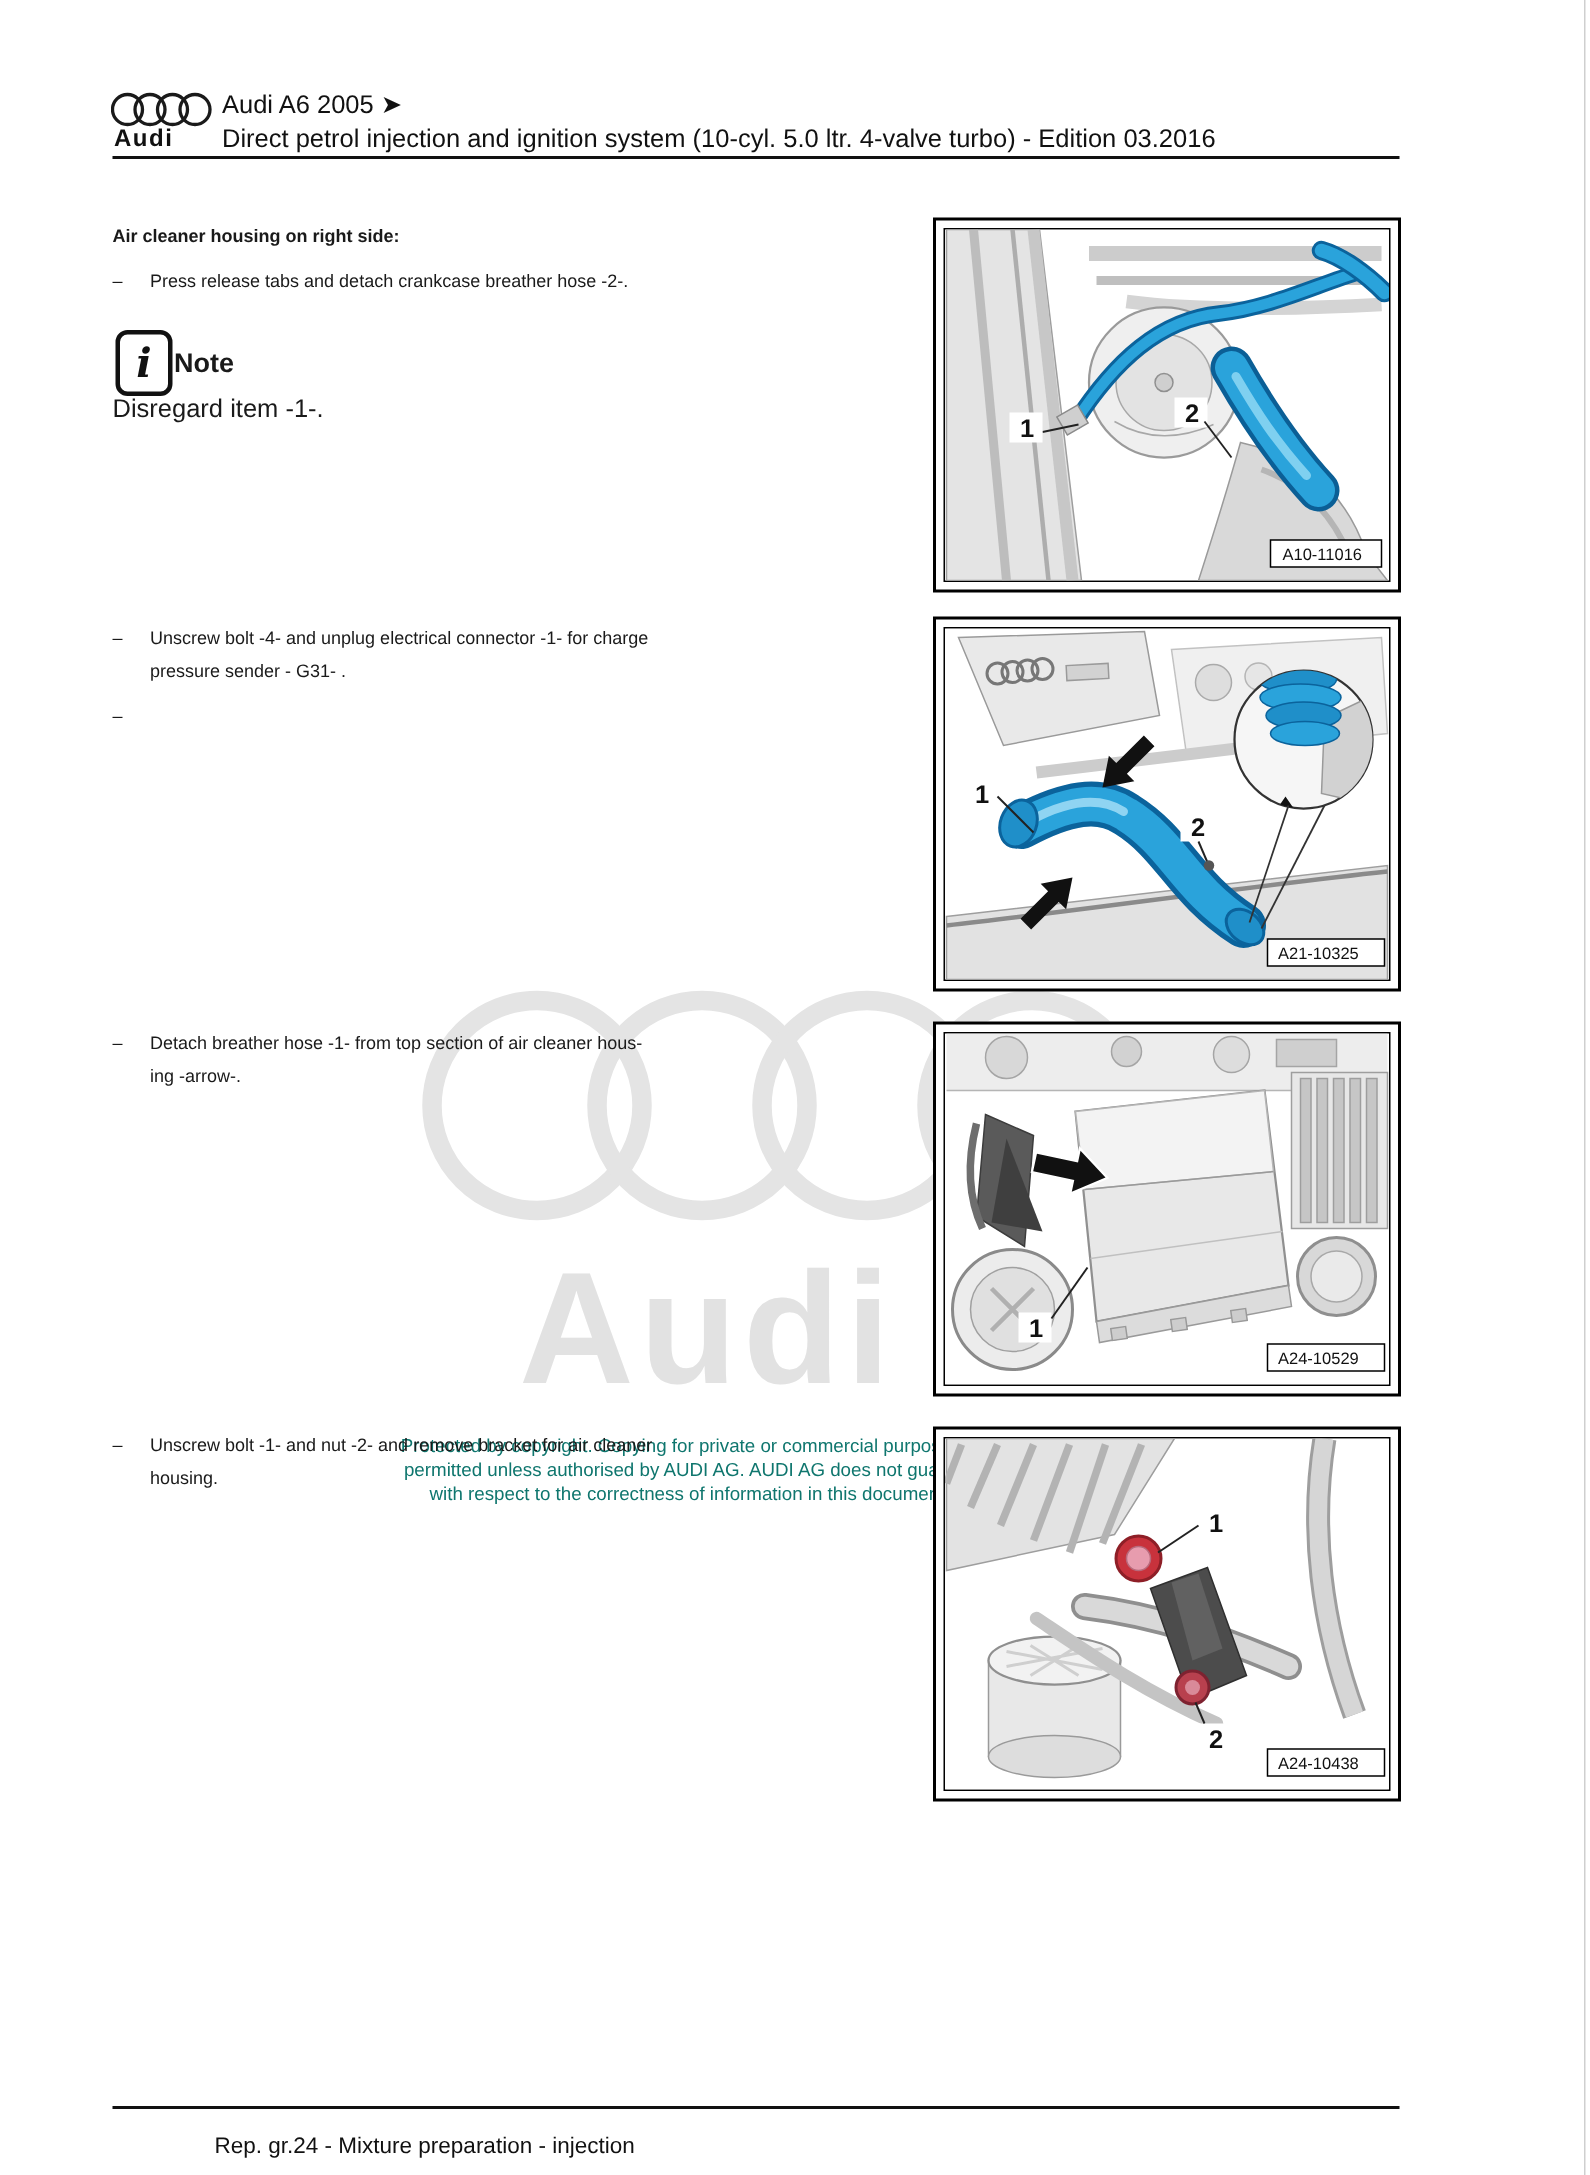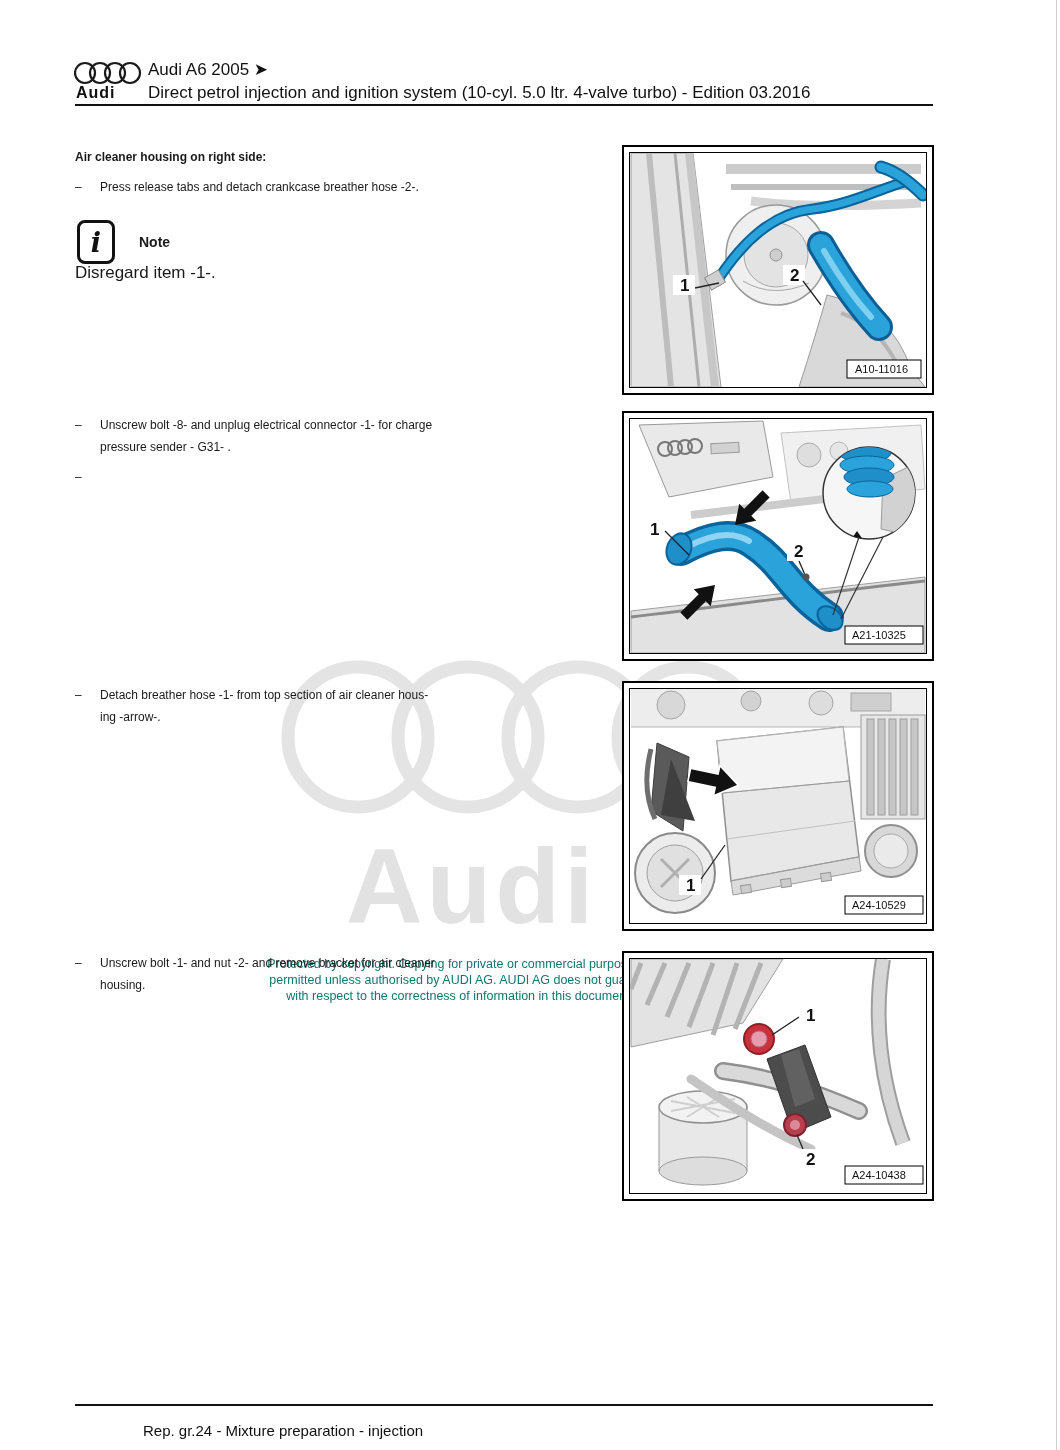--- a/index.html
+++ b/index.html
@@ -21,21 +21,21 @@
   .tblock{position:absolute;left:75px;width:520px;font-size:12px;line-height:22px;}
   .heading{font-weight:bold;top:146px;}
   .step{display:flex;}
   .step .dash{width:25px;flex:0 0 25px;}
   .step .lines span{display:block;}
   .s1{top:176px;} .s2{top:414px;} .s3{top:466px;} .s4{top:684px;} .s5{top:952px;}
   .note-row{position:absolute;left:77px;top:220px;display:flex;align-items:center;}
   .note-icon{width:32px;height:38px;border:3px solid #111;border-radius:8px;
     display:flex;align-items:center;justify-content:center;
     font-family:"DejaVu Serif",serif;font-style:italic;font-weight:bold;font-size:27px;color:#111;}
-  .note-label{margin-left:24px;font-size:14px;font-weight:bold;}
+  .note-label{margin-left:1px;font-size:18px;font-weight:bold;}
   .note-text{position:absolute;left:75px;top:263px;font-size:17px;}
   
   .wm{position:absolute;z-index:1;}
   .wm-rings{left:278px;top:652px;}
   .wm-brand{left:346px;top:826px;font-size:106px;font-weight:bold;color:#e2e2e2;letter-spacing:4px;}
   .wm-copy{left:240px;top:956px;width:570px;text-align:center;font-size:12.5px;line-height:16px;color:#0f766e;}
   .wm-copy span{display:block;}
   
   .fig{position:absolute;left:622px;width:312px;height:250px;border:2px solid #000;background:#fff;z-index:2;box-sizing:border-box;padding:5px;}
   .fig-inner{width:100%;height:100%;border:1.5px solid #000;box-sizing:border-box;overflow:hidden;background:#fff;}
@@ -99,21 +99,21 @@
 
   <div class="note-row">
     <div class="note-icon">i</div>
     <div class="note-label">Note</div>
   </div>
   <div class="note-text">Disregard item -1-.</div>
 
   <div class="tblock step s2">
     <div class="dash">–</div>
     <div class="lines">
-      <span>Unscrew bolt -8- and unplug electrical connector -1- for charge</span>
+      <span>Unscrew bolt -4- and unplug electrical connector -1- for charge</span>
       <span>pressure sender - G31- .</span>
     </div>
   </div>
 
   <div class="tblock step s3">
     <div class="dash">–</div>
   </div>
 
   <div class="tblock step s4">
     <div class="dash">–</div>

